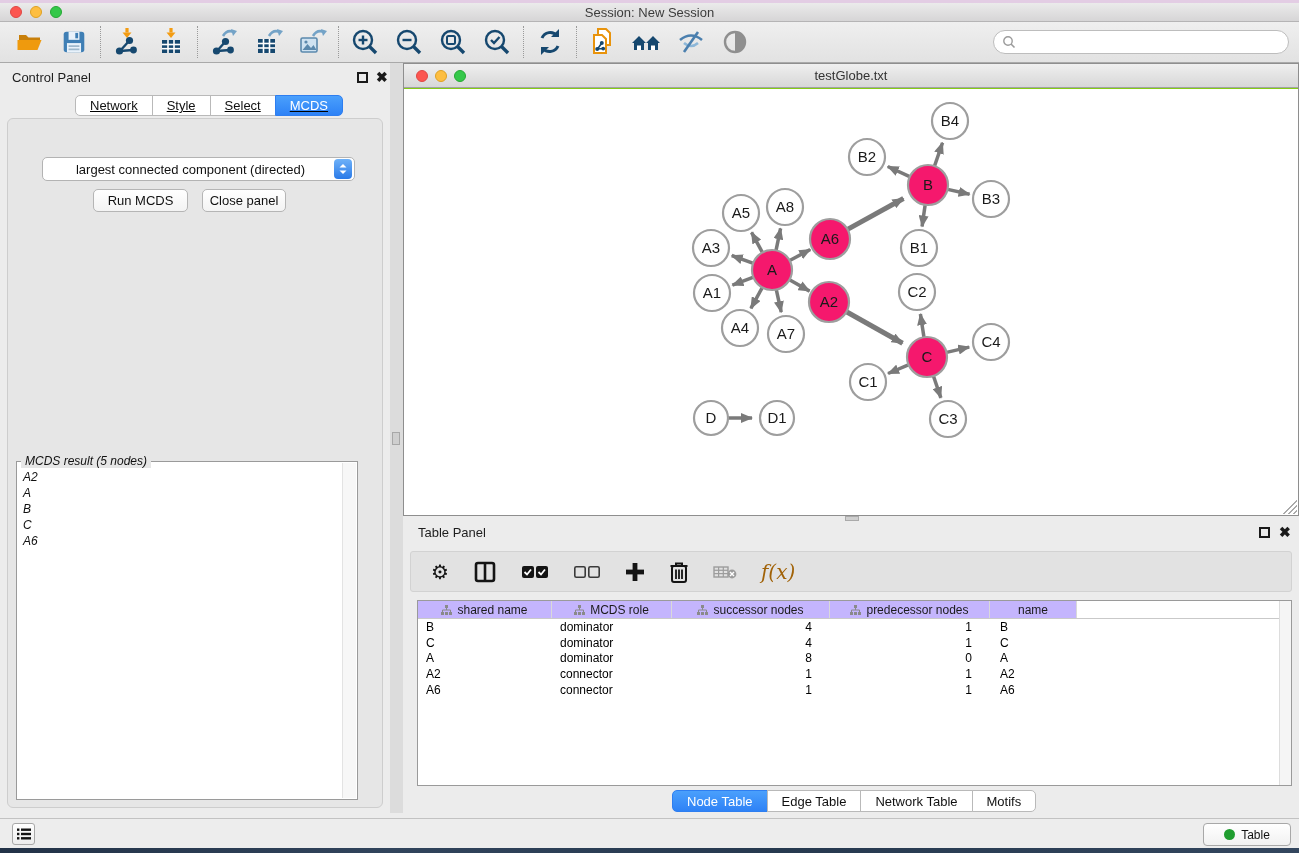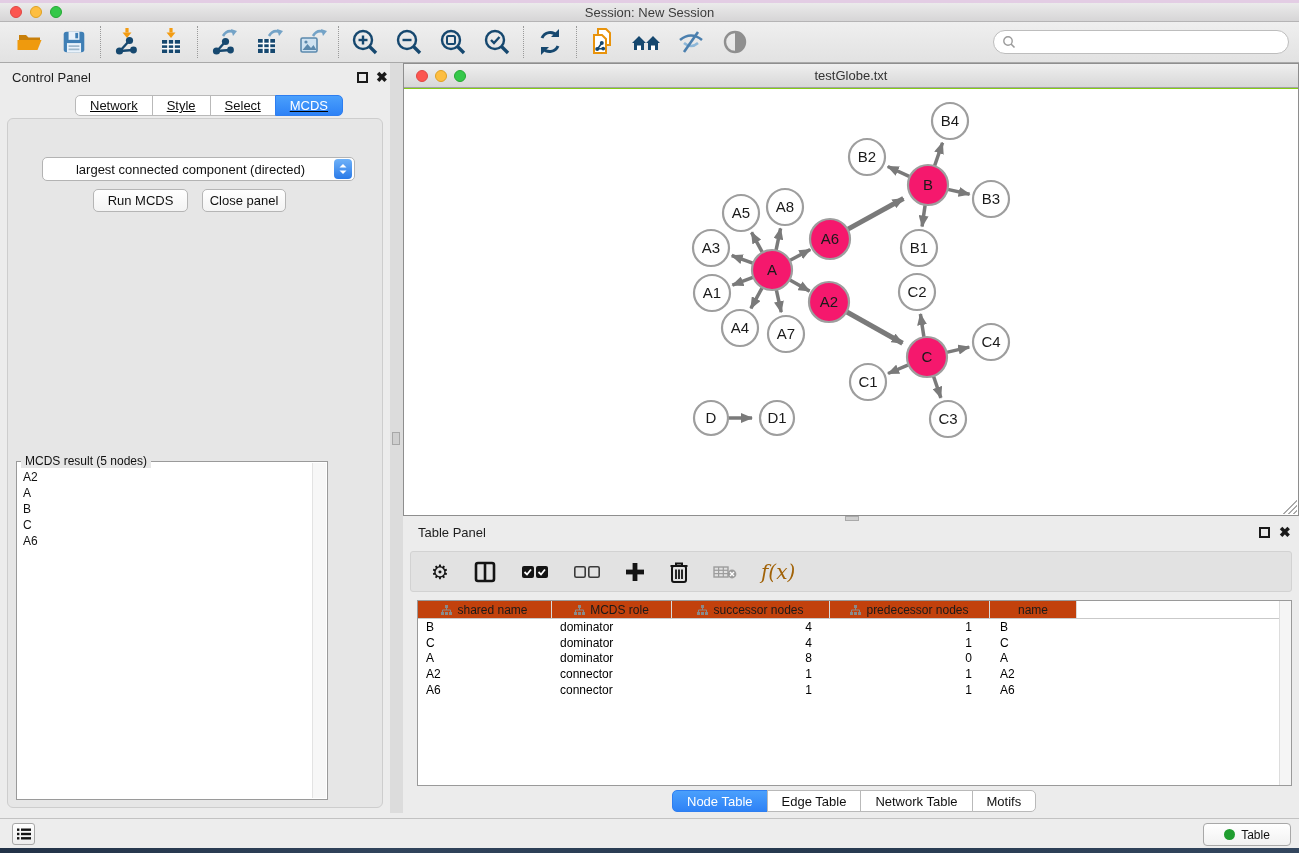--- a/index.html
+++ b/index.html
@@ -56,22 +56,22 @@
     border:1px solid #b3b3b3; border-radius:5px; display:flex; align-items:center; }
   .combo-text { flex:1; font-size:13px; color:#111; text-align:center; padding-left:4px; white-space:nowrap; overflow:hidden; }
   .combo-stepper { width:18px; height:20px; margin-right:2px; border-radius:4px;
     background:linear-gradient(#6eb1f8,#2a7ae8); display:flex; flex-direction:column; align-items:center; justify-content:center; }
   .push-btn { position:absolute; height:23px; background:linear-gradient(#ffffff,#f3f3f3);
     border:1px solid #b5b5b5; border-radius:5px; font-size:13px; color:#111;
     display:flex; align-items:center; justify-content:center; }
   #btn-run { left:93px; top:189px; width:95px; }
   #btn-close { left:202px; top:189px; width:84px; }
 
-  .groupbox { position:absolute; left:16px; top:461px; width:312px; height:339px;
-    border:1px solid #9a9a9a; background:#fff; }
+  .groupbox { position:absolute; left:16px; top:461px; width:342px; height:339px;
+    border:1px solid #9a9a9a; background:#fff;font-style:italic; }
   .groupbox-label { position:absolute; left:4px; top:-8px; font-size:12px; color:#111;
     background:#e6e6e6; padding:0 4px; }
   .result-list { position:absolute; left:1px; top:1px; right:15px; bottom:1px; overflow:hidden; padding:6px 0 0 5px; }
   .result-item { font-size:12px; color:#111; line-height:16px; }
   .result-scroll { position:absolute; top:1px; right:1px; bottom:1px; width:14px; background:#f7f7f7; border-left:1px solid #e3e3e3; }
 
   .v-divider { position:absolute; left:390px; top:63px; width:13px; height:750px; background:#dcdcdc; }
   .v-divider .grip { position:absolute; left:2px; top:369px; width:8px; height:13px;
     background:#cfcfcf; border:1px solid #a8a8a8; }
 
@@ -99,21 +99,21 @@
   .tp-toolbar { position:absolute; left:410px; top:551px; width:882px; height:41px;
     background:#e2e2e2; border:1px solid #d2d2d2; border-radius:3px;
     display:flex; align-items:center; gap:24px; padding-left:20px; }
   .tpt-btn { display:flex; align-items:center; justify-content:center; height:30px; }
   .gear-glyph { font-size:20px; color:#141414; line-height:20px; }
   .fx { font-family:"DejaVu Serif", serif; font-style:italic; font-size:20px; color:#a16207; }
 
   .data-table { position:absolute; left:417px; top:600px; width:875px; height:186px;
     background:#fff; border:1px solid #9a9a9a; }
   .thead { display:flex; height:18px; border-bottom:1px solid #c9c9c9; }
-  .th { background:#c2410c; border-right:1px solid #d9d9d9; display:flex; align-items:center;
+  .th { background:#c4b5fd; border-right:1px solid #d9d9d9; display:flex; align-items:center;
     justify-content:center; gap:5px; font-size:12px; color:#1a1a1a; }
   .tr { display:flex; height:15.7px; align-items:center; }
   .td { font-size:12px; color:#000; overflow:hidden; white-space:nowrap; }
   .td.left { padding-left:8px; text-align:left; }
   .td.right { padding-right:18px; text-align:right; }
   .td.name-col { padding-left:10px; }
   .tbl-scroll { position:absolute; top:0; right:0; bottom:0; width:12px; background:#f5f5f5; border-left:1px solid #ddd; }
 
   #table-tabs { left:672px; top:790px; }
   #table-tabs .seg-tab { height:22px; }

